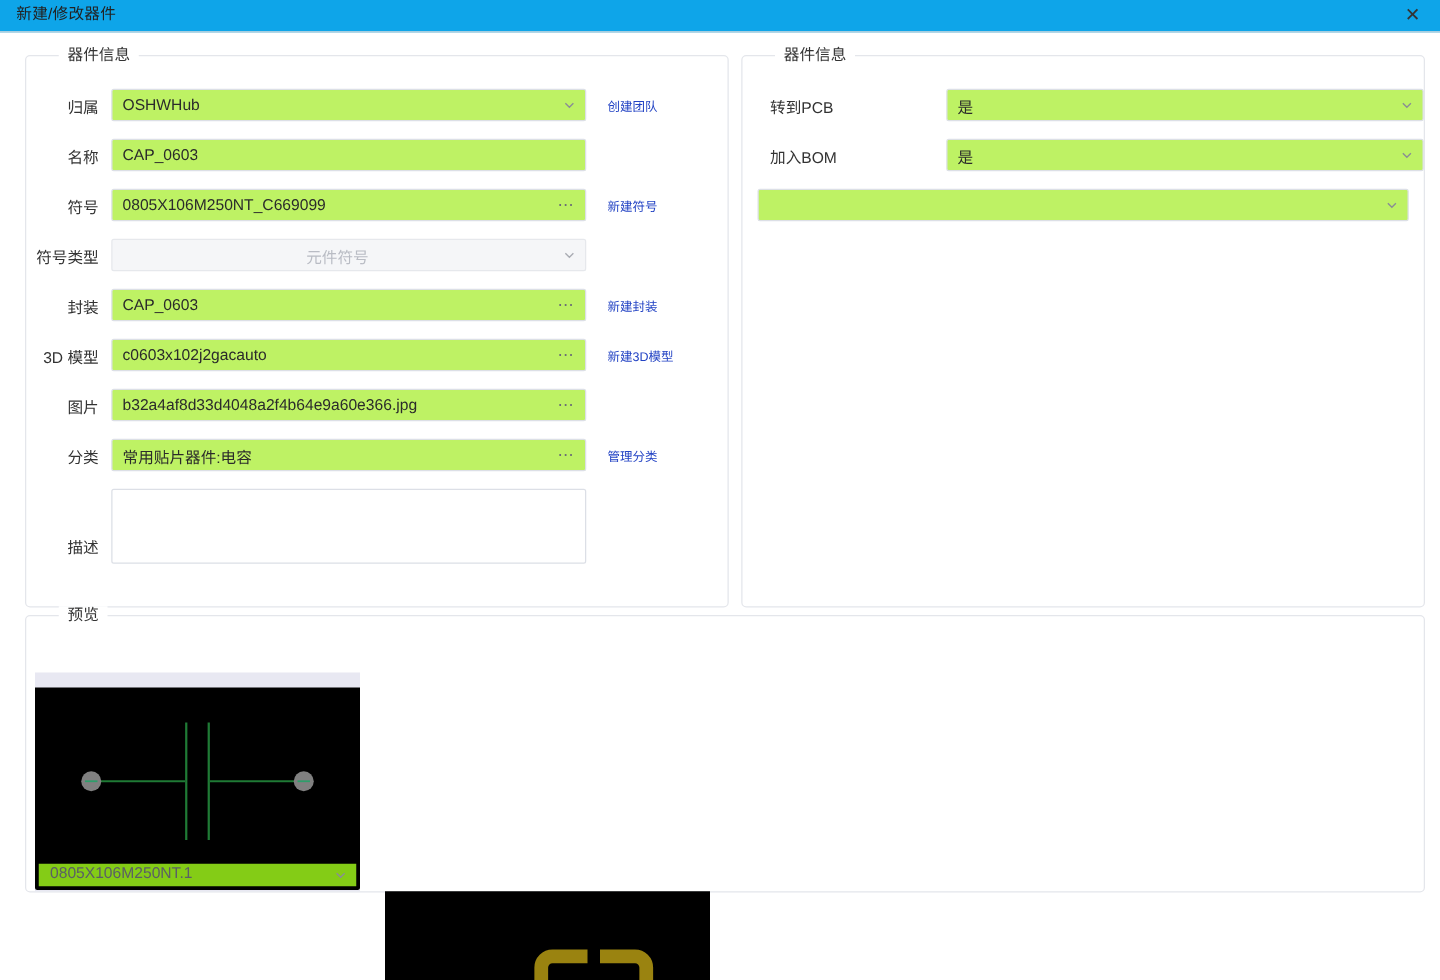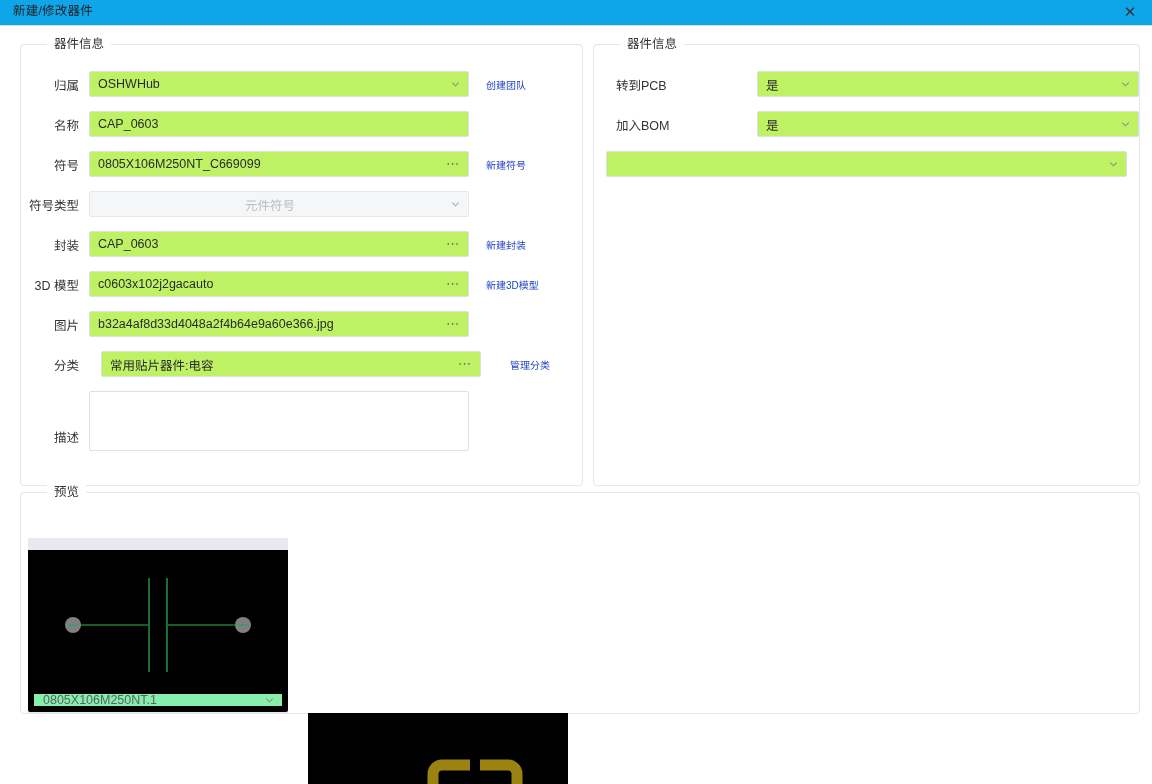--- a/index.html
+++ b/index.html
@@ -86,22 +86,22 @@
   .pv{position:absolute;top:512px;}
   .pvbox{box-sizing:border-box;overflow:hidden;position:relative;}
 
   .sym-frame{background:#000;}
   .sym-pad{background:#e8e8f2;}
 
   .footprint{background:#000;}
 
   .selsmall{
     position:absolute;box-sizing:border-box;height:24px;
-    border:6px solid #000000;background:#86efac;border-radius:2px;
-    display:flex;align-items:center;padding:0 22px 0 9px;
+    border:3px solid #000000;background:#84cc16;border-radius:2px;
+    display:flex;align-items:flex-start;padding:0 22px 0 9px;
     font-size:12.5px;color:#5b5f66;
   }
 
   
   .footer{position:absolute;left:0;bottom:0;width:100%;height:70px;}
 </style>
 </head>
 <body>
 
 <div class="dialog">
@@ -188,21 +188,21 @@
     <div class="row" style="top:266px;">
       <div class="lab">图片</div>
       <div class="ctrl" style="width:380px;">
         <div class="inp">
           <span class="val">b32a4af8d33d4048a2f4b64e9a60e366.jpg</span>
           <span class="dots">⋯</span>
         </div>
       </div>
     </div>
 
-    <div class="row" style="top:306px;gap:12px;">
+    <div class="row" style="top:306px;">
       <div class="lab">分类</div>
       <div class="ctrl" style="width:380px;">
         <div class="inp">
           <span class="val">常用贴片器件:电容</span>
           <span class="dots">⋯</span>
         </div>
       </div>
       <div class="link" style="margin-left:17px;">管理分类</div>
     </div>
 

